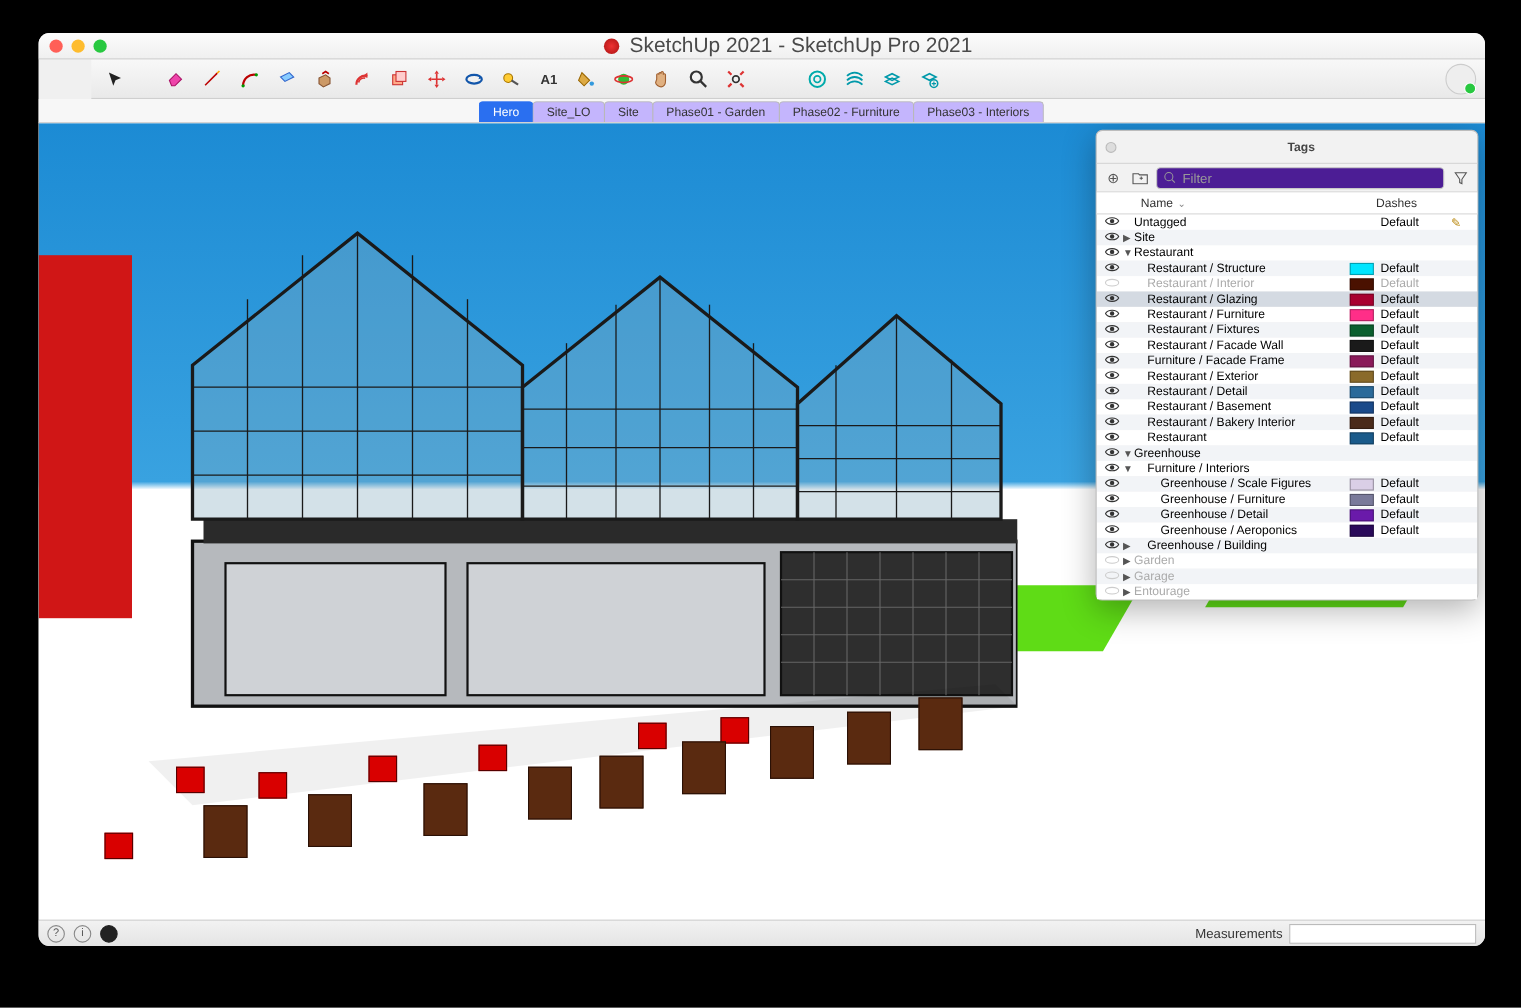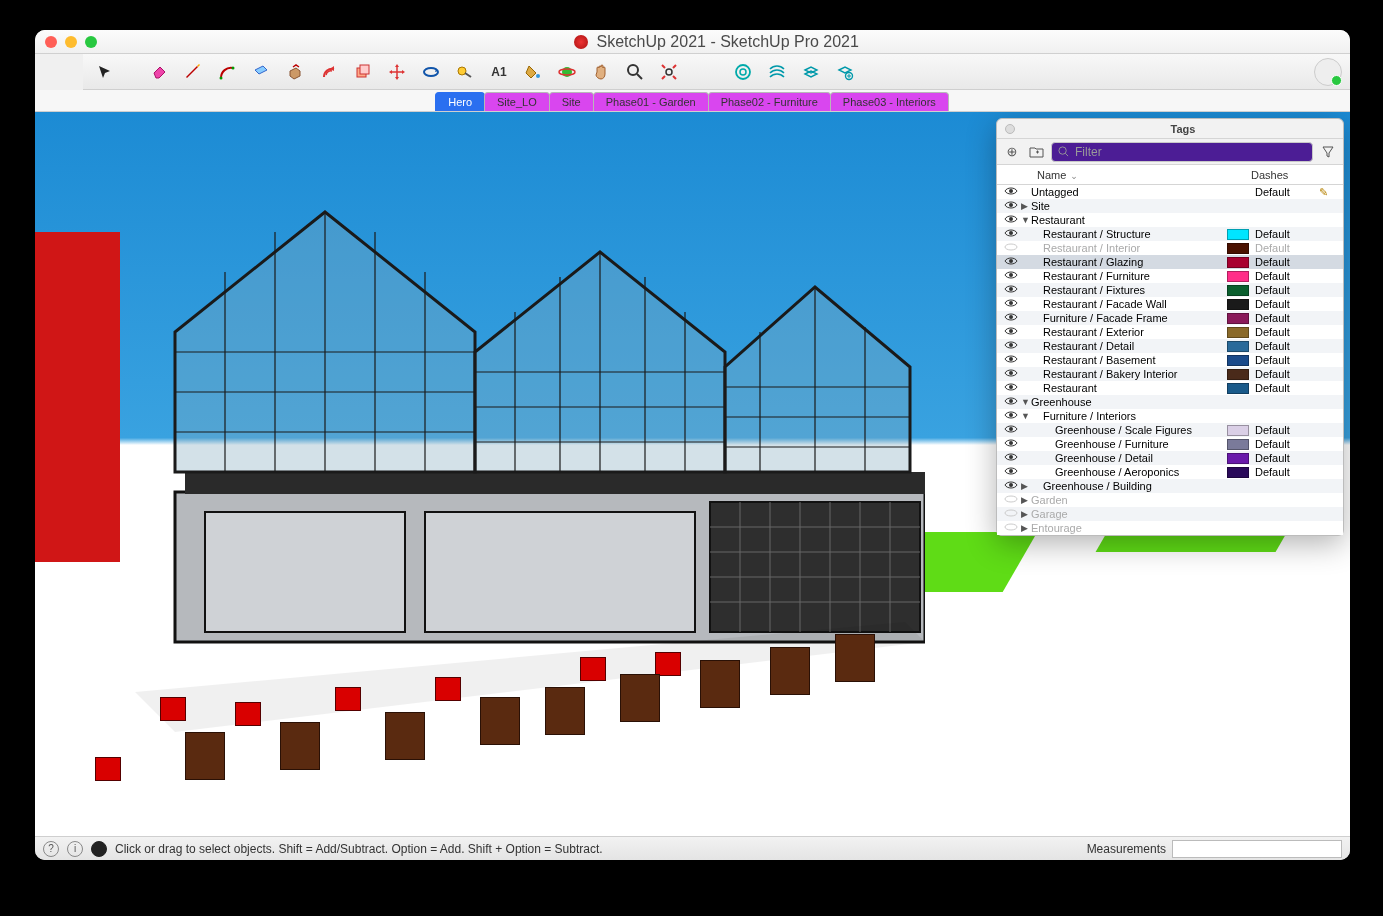--- a/index.html
+++ b/index.html
@@ -4,61 +4,61 @@
 <style>
   * { box-sizing:border-box; margin:0; padding:0; font-family:-apple-system,"Helvetica Neue",Arial,sans-serif; }
   body { background:#000; width:1383px; height:916px; position:relative; }
   .window { position:absolute; top:30px; left:35px; width:1315px; height:830px; background:#f0f0f0; border-radius:10px; box-shadow:0 20px 60px rgba(0,0,0,.5); overflow:hidden; display:flex; flex-direction:column; }
 
   
   .titlebar { height:24px; background:linear-gradient(#fcfcfc,#f0f0f0); border-bottom:1px solid #d0d0d0; display:flex; align-items:center; padding:0 10px; position:relative; }
   .traffic { display:flex; gap:8px; }
   .traffic span { width:12px; height:12px; border-radius:50%; display:block; }
   .tl-close { background:#ff5f57; } .tl-min { background:#febc2e; } .tl-max { background:#28c840; }
-  .title { position:absolute; left:16px; right:0; text-align:center; font-size:16px; color:#4a4a4a; pointer-events:none;padding-left:32px; }
+  .title { position:absolute; left:16px; right:0; text-align:center; font-size:19px; color:#4a4a4a; pointer-events:none;padding-left:32px; }
   .title-logo { display:inline-block; width:14px; height:14px; background:radial-gradient(#e33,#a11); border-radius:50%; vertical-align:-2px; margin-right:4px; }
 
   
   .toolbar { height:36px; background:linear-gradient(#f8f8f8,#e9e9e9); border-bottom:1px solid #cfcfcf; display:flex; align-items:center; padding:0 8px; gap:6px;margin-left:48px; }
   .toolbar .tool { width:28px; height:28px; display:flex; align-items:center; justify-content:center; border-radius:4px; color:#555; font-size:16px; }
   .toolbar .gap { width:14px; }
   .toolbar .spacer { flex:1; }
   .profile { width:28px; height:28px; border-radius:50%; background:#eee; border:1px solid #ccc; position:relative; }
   .profile::after { content:''; position:absolute; width:9px; height:9px; background:#28c840; border:1.5px solid #fff; border-radius:50%; bottom:-1px; right:-1px; }
 
   
   .eraser { color:#d05; } .pencil { color:#b00; } .arc { color:#b00; } .rect { color:#36c; }
   .pushpull { color:#a55; } .offset { color:#d33; } .copy { color:#c33; } .move { color:#d33; }
   .rotate { color:#15a; } .tape { color:#c90; } .textA { font-weight:700; color:#333; font-size:12px; }
   .bucket { color:#b80; } .material { color:#c33; } .hand { color:#c95; } .zoom { color:#333; }
   .extents { color:#d33; } .ext1 { color:#0aa; } .ext2 { color:#09a; } .ext3 { color:#09a; } .ext4 { color:#09a;}
 
   
   .scenes { height:22px; background:#f7f7f7; border-bottom:1px solid #cfcfcf; display:flex; justify-content:center; align-items:end; gap:0; font-size:11px; }
-  .scenes .tab { padding:3px 12px; border:1px solid #b8b8b8; border-bottom:none; background:#d946ef; margin-left:-1px; border-radius:4px 4px 0 0; color:#333; }
+  .scenes .tab { padding:3px 12px; border:1px solid #b8b8b8; border-bottom:none; background:#c4b5fd; margin-left:-1px; border-radius:4px 4px 0 0; color:#333; }
   .scenes .tab.active { background:#2a6ff0; color:#fff; border-color:#2a6ff0; }
 
   
   .viewport { flex:1; position:relative; overflow:hidden; }
   .sky { position:absolute; inset:0; background:linear-gradient(#1c8bd4 0%, #39a2e0 45%, #fff 46%); }
   .redwall { position:absolute; left:0; top:120px; width:85px; height:330px; background:#d01616; }
   .grass1 { position:absolute; right:330px; top:420px; width:220px; height:60px; background:#5fdc16; transform:skewX(-30deg); }
   .grass2 { position:absolute; right:60px; top:390px; width:180px; height:50px; background:#5fdc16; transform:skewX(-30deg); }
 
   .building { position:absolute; left:80px; top:40px; width:810px; height:600px; }
   .building svg { width:100%; height:100%; }
 
   
   .furn { position:absolute; }
   .seat { width:26px; height:24px; background:#d90000; border:1px solid #500; }
   .box { width:40px; height:48px; background:#5a2a10; border:1px solid #2a1005; }
 
   
   .panel { position:absolute; right:6px; top:6px; width:348px; background:#f2f2f2; border:1px solid #bcbcbc; border-radius:6px; box-shadow:0 8px 30px rgba(0,0,0,.3); font-size:12px; }
-  .panel-title { height:20px; display:flex; align-items:center; border-bottom:1px solid #d5d5d5; }
+  .panel-title { height:30px; display:flex; align-items:center; border-bottom:1px solid #d5d5d5; }
   .panel-title .dot { width:10px; height:10px; border-radius:50%; background:#ddd; margin:0 8px; border:1px solid #bbb; }
   .panel-title .pt { flex:1; text-align:center; font-size:11px; font-weight:600; color:#444; }
   .panel-toolbar { height:26px; display:flex; align-items:center; gap:6px; padding:0 6px; border-bottom:1px solid #d5d5d5; }
   .panel-toolbar .pico { width:18px; height:18px; display:flex; align-items:center; justify-content:center; color:#555; font-size:13px; }
   .filter { flex:1; height:20px; border:1px solid #c8c8c8; border-radius:4px; background:#4c1d95; display:flex; align-items:center; padding:0 6px; gap:6px; color:#999; }
   .filter svg { width:11px; height:11px; }
   .panel-head { height:20px; display:flex; align-items:center; background:#fff; border-bottom:1px solid #d5d5d5; font-size:11px; color:#333; }
   .panel-head .col-eye { width:34px; } .panel-head .col-name { flex:1; padding-left:6px; }
   .panel-head .col-dash { width:70px; } .panel-head .col-sw { width:22px; } .panel-head .col-edit { width:22px; }
   .chev { font-size:9px; color:#888; margin-left:4px; }
@@ -636,21 +636,20 @@
             <span class="edit"></span>
           </div>
         </div>
     </div>
   </div>
 
   <div class="status">
     <span class="sico">?</span>
     <span class="sico">i</span>
     <span class="sico dark"></span>
-    <span>Click or drag to select objects. Shift = Add/Subtract. Option = Add. Shift + Option = Subtract.</span>
     <span class="spacer"></span>
     <div class="meas">
       <span>Measurements</span>
       <input type="text" style="">
     </div>
   </div>
 
 </div>
 
 </body></html>

